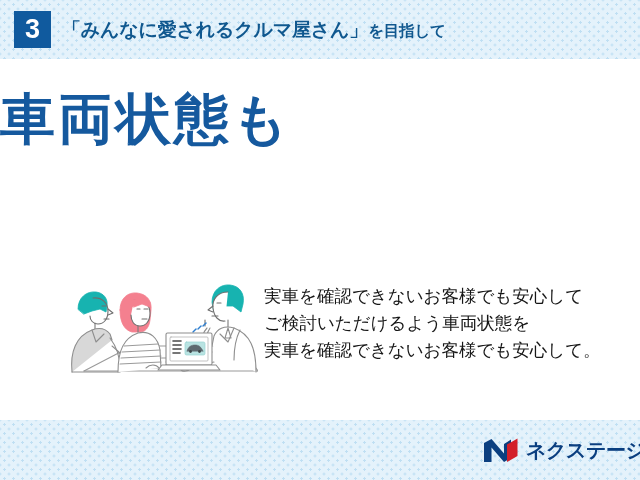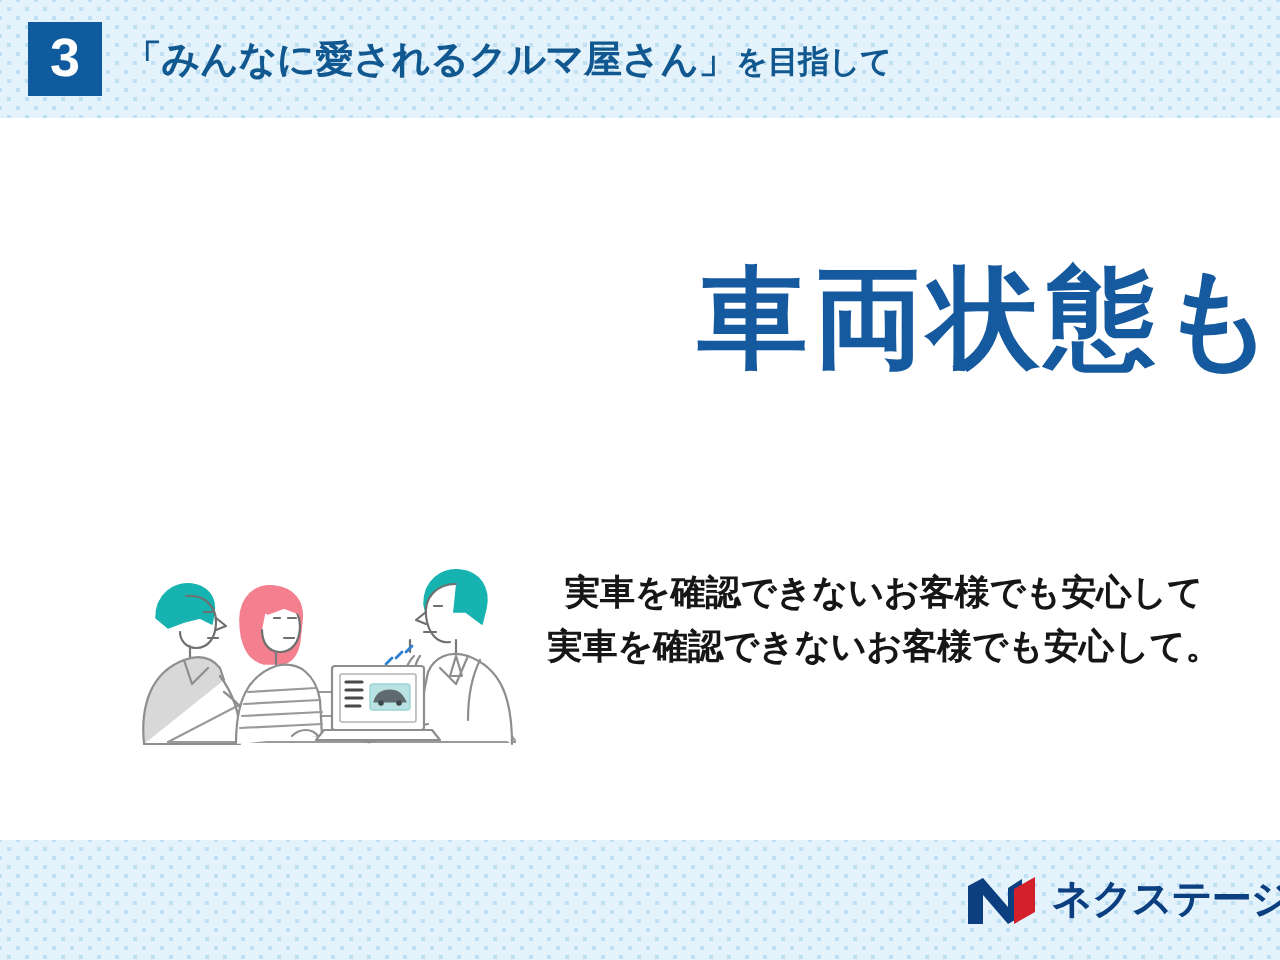--- a/index.html
+++ b/index.html
@@ -79,26 +79,25 @@
   #header-title .tail {
     font-size: 15.5px;
   }
 
   
   #headline {
     position: absolute;
     top: 92px;
     left: 0;
     width: 640px;
-    text-align: right;
+    text-align: left;
     color: #15599e;
     font-weight: bold;
     letter-spacing: 1px;
     line-height: 1.0;
-    margin-top: 40px;
   }
   .headline-line {
     display: block;
   }
   #headline-1 {
     font-size: 55px;
     letter-spacing: 3px;
   }
   #headline-2 {
     font-size: 56px;
@@ -116,24 +115,23 @@
   }
 
   
   #body-copy {
     position: absolute;
     left: 264px;
     top: 283px;
     width: 356px;
     color: #161616;
     font-size: 17.5px;
-    font-weight: bold;
+    font-weight: normal;
     line-height: 27px;
     letter-spacing: 0px;
-    text-align: center;
   }
   #body-copy .copy-line {
     display: block;
     white-space: nowrap;
   }
 
   
   #brand-logo {
     position: absolute;
     left: 483px;
@@ -260,20 +258,21 @@
         <circle cx="128.5" cy="75.5" r="1.4" fill="#3d4648" stroke="none"></circle>
         <circle cx="137.5" cy="75.5" r="1.4" fill="#3d4648" stroke="none"></circle>
 
         <path d="M100 89 L154 89 L158 94 L96 94 Z" fill="#ffffff" stroke="#8e8e8e"></path>
       </g>
     </svg>
   </div>
 
   <div id="body-copy">
     <span class="copy-line">実車を確認できないお客様でも安心して</span>
+    <span class="copy-line">ご検討いただけるよう車両状態を</span>
     <span class="copy-line">実車を確認できないお客様でも安心して。</span>
   </div>
 
   <div id="footer-band" class="dot-band"></div>
 
   <div id="brand-logo">
     <svg id="brand-mark" viewBox="0 0 36 25" xmlns="http://www.w3.org/2000/svg">
       <path d="M1 24 L1 5 L8.5 1 L21 15.5 L21 6 L28 1.5 L28 20 L21 24 L8.5 9.5 L8.5 24 Z" fill="#0b3f80"></path>
       <path d="M24 24 L24 6.5 L34.5 0.5 L34.5 18 Z" fill="#d3202a"></path>
     </svg>

